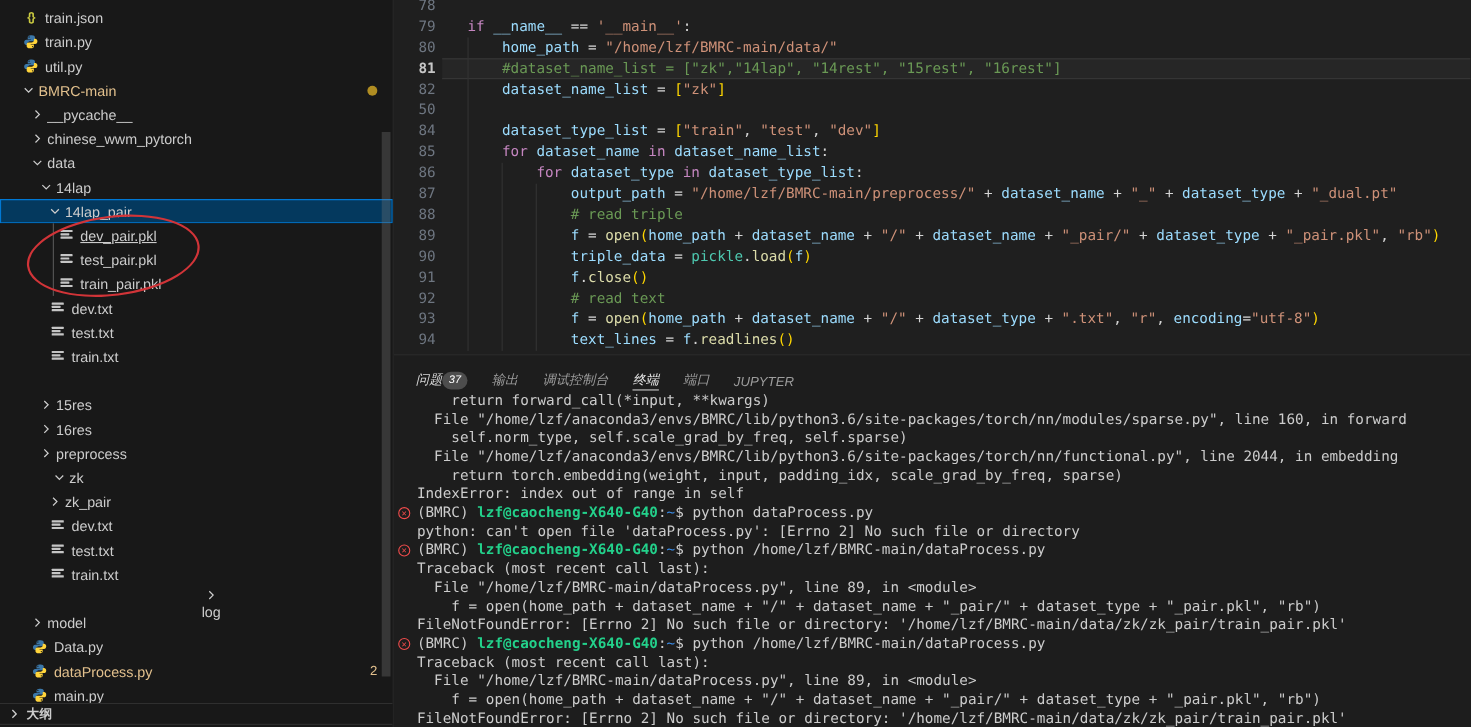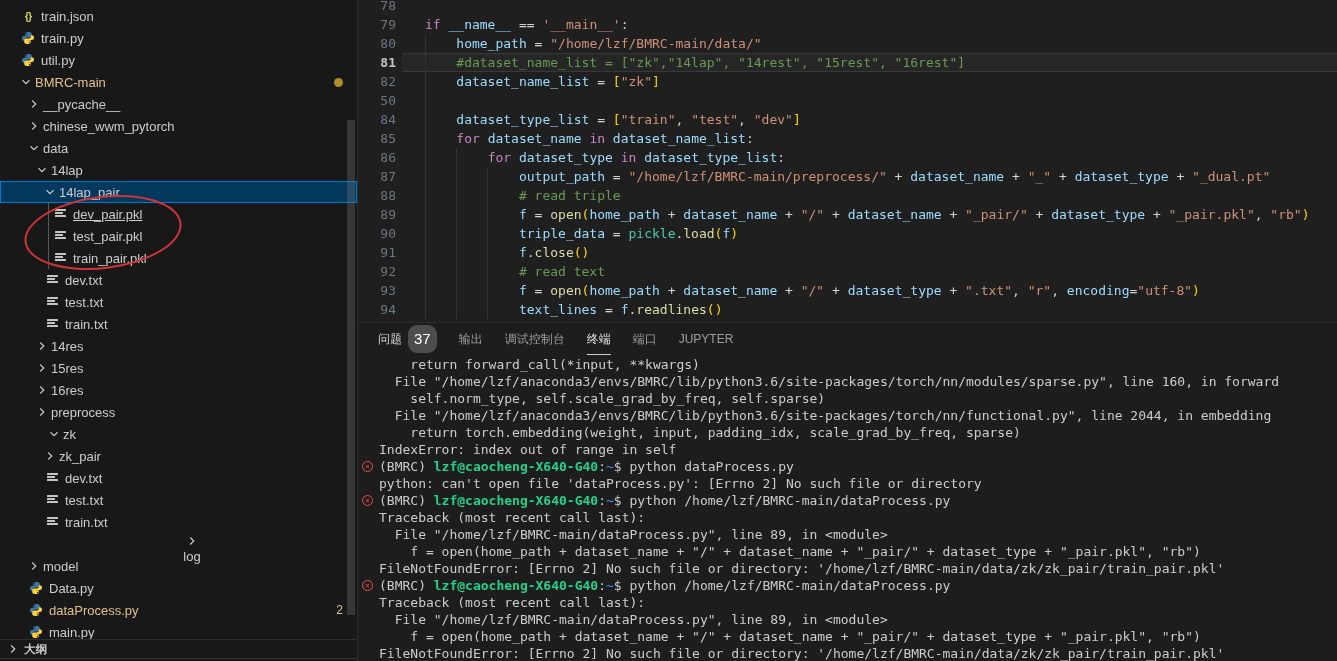--- a/index.html
+++ b/index.html
@@ -47,26 +47,26 @@
   .indent-guide { position:absolute; width:1px; background:#333333; }
   .tk-k{color:var(--c-keyword)} .tk-v{color:var(--c-variable)} .tk-s{color:var(--c-string)}
   .tk-c{color:var(--c-comment)} .tk-f{color:var(--c-function)} .tk-m{color:var(--c-module)}
   .tk-p{color:var(--c-punct)} .tk-b{color:var(--c-bracket)}
 
   
   .panel { position:absolute; left:358px; top:322px; width:979px; height:339px;
            background:#1d1d1d; border-top:1px solid #2b2b2b; }
   .panel-tabs { position:absolute; left:0; top:0; right:0; height:32px; display:flex;
                 align-items:stretch; padding-left:20px; }
-  .ptab { display:flex; align-items:center; gap:6px; margin-right:22px; font-size:12px;
-          color:#9d9d9d; cursor:pointer; border-bottom:1px solid transparent; padding-top:1px; }
+  .ptab { display:flex; align-items:flex-end; margin-right:22px; font-size:12px;
+          color:#9d9d9d; cursor:pointer; border-bottom:1px solid transparent; padding-top:1px;font-style:italic; }
   .ptab.active { color:#e7e7e7; border-bottom:1px solid #cccccc; }
   .ptab.first { color:#d7d7d7; }
-  .pbadge { background:var(--badge-bg); color:#ffffff; font-size:15px; line-height:16px;
-            padding:6px 6px; border-radius:9px; }
+  .pbadge { background:var(--badge-bg); color:#ffffff; font-size:10px; line-height:16px;
+            padding:0 6px; border-radius:9px; }
   .terminal { position:absolute; left:0; top:33px; right:0; bottom:0; overflow:hidden; cursor:text; }
   .trow { position:absolute; left:0; right:0; height:17px; line-height:17px; padding-left:21px;
           font-family:"DejaVu Sans Mono", monospace; font-size:13px; color:#cccccc; white-space:pre; }
   .trow .tg { color:var(--c-green); font-weight:bold; }
   .trow .tb { color:var(--c-blue); }
   .err-ic { position:absolute; left:4px; top:3px; width:11px; height:11px; border:1px solid var(--err);
             border-radius:50%; color:var(--err); font-size:8px; line-height:9px; text-align:center;
             font-family:"DejaVu Sans Mono", monospace; }
 </style>
 </head>
@@ -201,28 +201,20 @@
         </div>
         <div class="tree-row" style="top: 313px; padding-left: 42px;">
           <span class="ficon">
             <span class="doc-bars">
               <i></i>
               <i></i>
               <i></i>
             </span>
           </span>
           <span class="lbl">train.txt</span>
-        </div>
-        <div class="tree-row" style="top: 335px; padding-left: 34px;">
-          <span class="chev">
-            <svg width="14" height="14" viewBox="0 0 16 16" style="transform:rotate(0deg)">
-              <path d="M6 4l4 4-4 4" fill="none" stroke="#cccccc" stroke-width="1.3"></path>
-            </svg>
-          </span>
-          <span class="lbl">14res</span>
         </div>
         <div class="tree-row" style="top: 357px; padding-left: 34px;">
           <span class="chev">
             <svg width="14" height="14" viewBox="0 0 16 16" style="transform:rotate(0deg)">
               <path d="M6 4l4 4-4 4" fill="none" stroke="#cccccc" stroke-width="1.3"></path>
             </svg>
           </span>
           <span class="lbl">15res</span>
         </div>
         <div class="tree-row" style="top: 379px; padding-left: 34px;">

